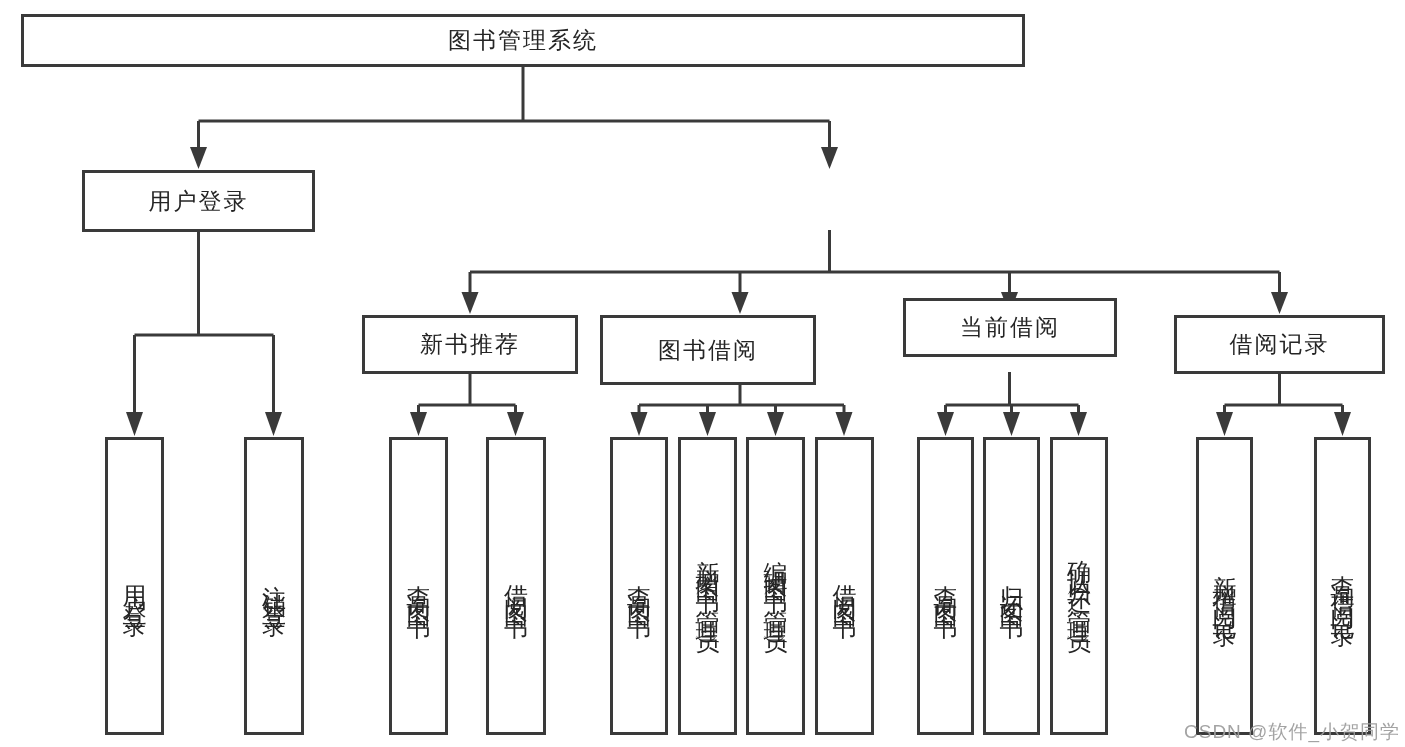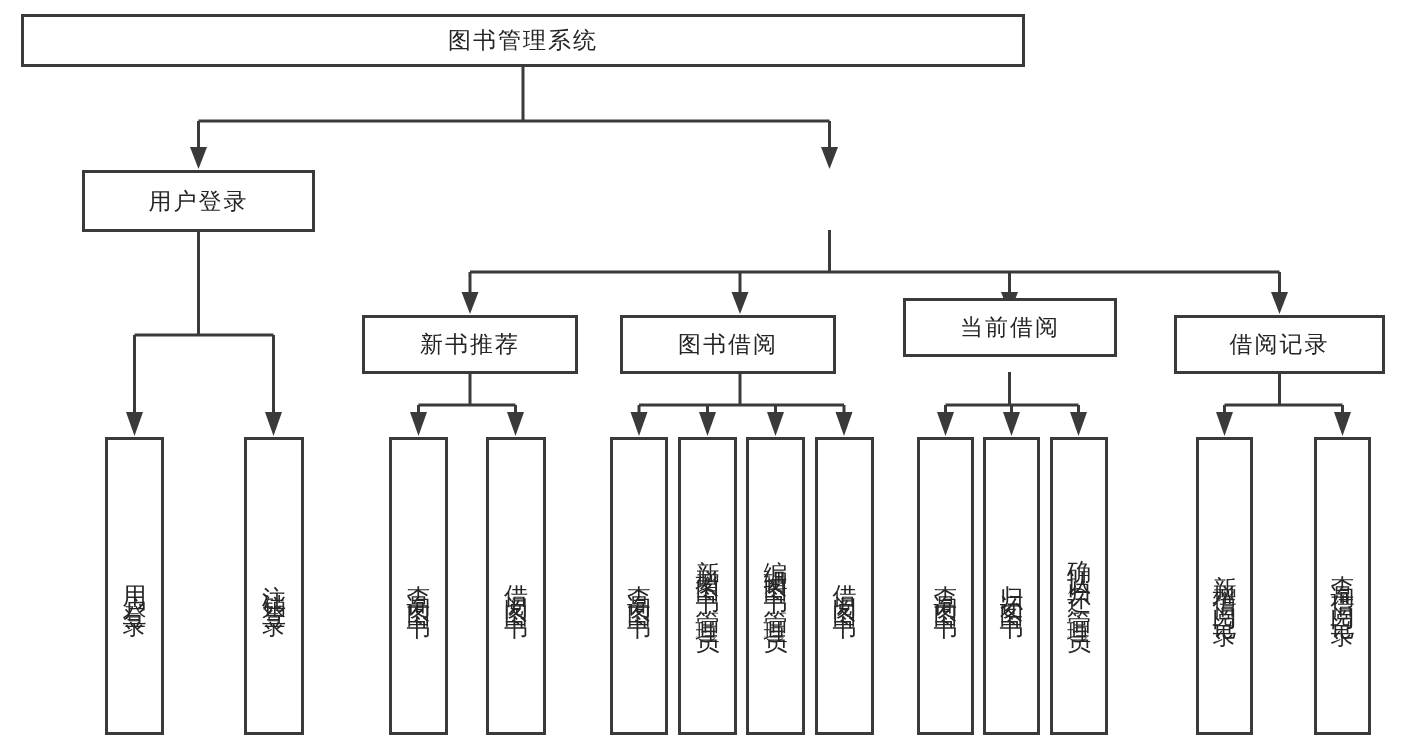--- a/index.html
+++ b/index.html
@@ -143,21 +143,21 @@
     <span class="lbl">图书管理系统</span>
   </div>
 
   <div class="node node-h" style="left:82px; top:170px; width:233px; height:62px;">
     <span class="lbl">用户登录</span>
   </div>
 
   <div class="node node-h" style="left:362px; top:315px; width:216px; height:59px;text-align:center;">
     <span class="lbl">新书推荐</span>
   </div>
-  <div class="node node-h" style="left:620px; top:315px; width:216px; height:59px;">
+  <div class="node node-h" style="left:600px; top:315px; width:216px; height:70px;">
     <span class="lbl">图书借阅</span>
   </div>
   <div class="node node-h" style="left:903px; top:298px; width:214px; height:59px;">
     <span class="lbl">当前借阅</span>
   </div>
   <div class="node node-h" style="left:1174px; top:315px; width:211px; height:59px;">
     <span class="lbl">借阅记录</span>
   </div>
 
   <div class="node node-v" style="left:105px; top:437px; width:59px; height:298px;">
@@ -197,14 +197,15 @@
     <span class="vlbl">确认归还（管理员）</span>
   </div>
 
   <div class="node node-v" style="left:1196px; top:437px; width:57px; height:298px;">
     <span class="vlbl">新增借阅记录</span>
   </div>
   <div class="node node-v" style="left:1314px; top:437px; width:57px; height:298px;">
     <span class="vlbl">查询借阅记录</span>
   </div>
 
+  <div class="watermark">CSDN @软件_小贺同学</div>
 
 </div>
 
 </body></html>

